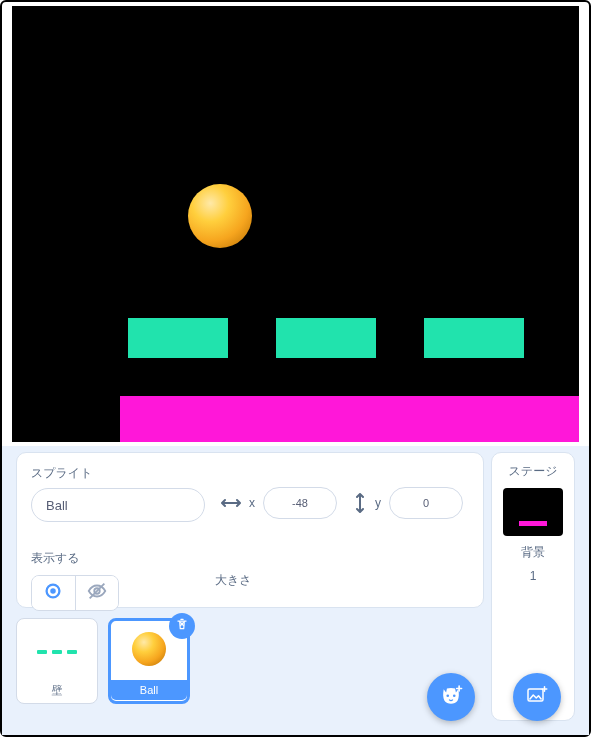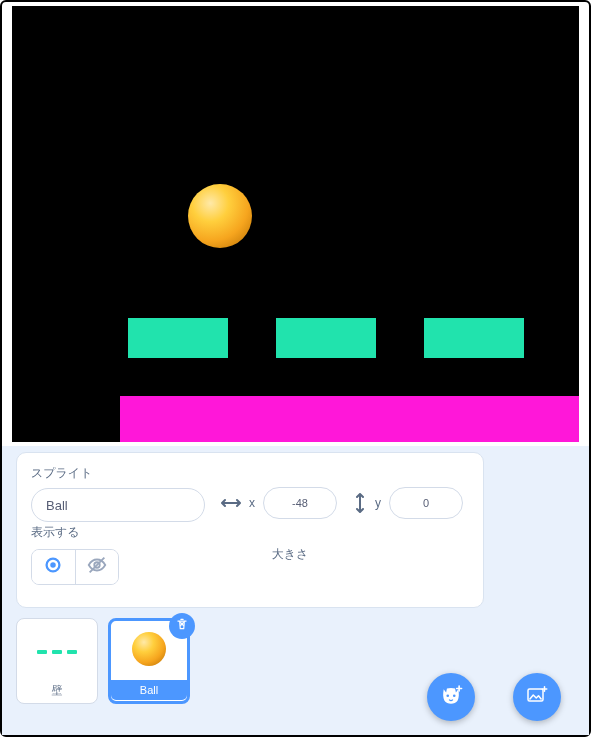--- a/index.html
+++ b/index.html
@@ -32,28 +32,28 @@
   .name-col { display:flex; flex-direction:column; gap:6px; width:174px; }
   .text-input {
     height:34px; border:1px solid #d3dbe8; border-radius:18px; padding:0 14px; font-size:13px; color:#575e75;
     background:#fff;
   }
   .xy-col { display:flex; align-items:center; gap:8px; margin-left:6px; }
   .xy-col .sym { color:#5a6b84; font-size:12px; }
   .xy-col svg { display:block; }
   .num-input { width:74px; height:32px; border:1px solid #d3dbe8; border-radius:18px; text-align:center; font-size:11px; color:#575e75; background:#fff; }
 
-  .row2 { display:flex; align-items:center; gap:10px; margin-top:2px; }
+  .row2 { display:flex; align-items:center; gap:10px; margin-top:28px; }
   .show-col { display:flex; flex-direction:column; gap:8px; width:174px; }
   .toggle-wrap { display:flex; border:1px solid #d3dbe8; border-radius:8px; overflow:hidden; width:88px; height:36px; }
   .toggle-btn { flex:1; display:flex; align-items:center; justify-content:center; background:#fff; cursor:pointer; }
   .toggle-btn.active svg circle.outer { stroke:#4c97ff; }
   .toggle-btn + .toggle-btn { border-left:1px solid #d3dbe8; }
 
-  .size-col, .dir-col { display:flex; flex-direction:column; gap:4px; align-items:center; }
+  .size-col, .dir-col { display:flex; flex-direction:row; gap:4px; align-items:flex-end; }
   .size-col { width:150px; }
   .dir-col { width:120px; }
   .pill { width:90px; height:32px; border:1px solid #d3dbe8; border-radius:18px; text-align:center; font-size:13px; color:#575e75; background:#fff; }
 
   
   .sprite-strip {
     position:absolute; left:14px; top:168px; width:468px; height:112px;
     display:flex; gap:10px; align-items:flex-start; padding-top:4px;
   }
   .sprite-tile {
@@ -200,20 +200,26 @@
           </span>
         </div>
         <div class="thumb">
           <div class="ball-thumb"></div>
         </div>
         <div class="label-bar">Ball</div>
       </div>
 
     </div>
 
+    <div class="stage-col">
+      <span class="hdr">ステージ</span>
+      <div class="backdrop-thumb"></div>
+      <span class="hdr">背景</span>
+      <span class="count">1</span>
+    </div>
 
     <div class="fab sprite-add">
       <span>
         <svg width="26" height="26" viewBox="0 0 32 32">
           <path d="M7 9l3 4 1-5c3-1 7-1 10 0l1 5 3-4c1 6 1 10-1 14-3 5-13 5-16 0-2-4-2-8-1-14Z" fill="#fff"></path>
           <circle cx="12" cy="17" r="1.6" fill="#4c97ff"></circle>
             <circle cx="20" cy="17" r="1.6" fill="#4c97ff"></circle>
           <path d="M14 22c1 1 3 1 4 0" stroke="#4c97ff" stroke-width="1.4" fill="none" stroke-linecap="round"></path>
           <g stroke="#fff" stroke-width="2" stroke-linecap="round">
               <line x1="26" y1="5" x2="26" y2="11"></line>

